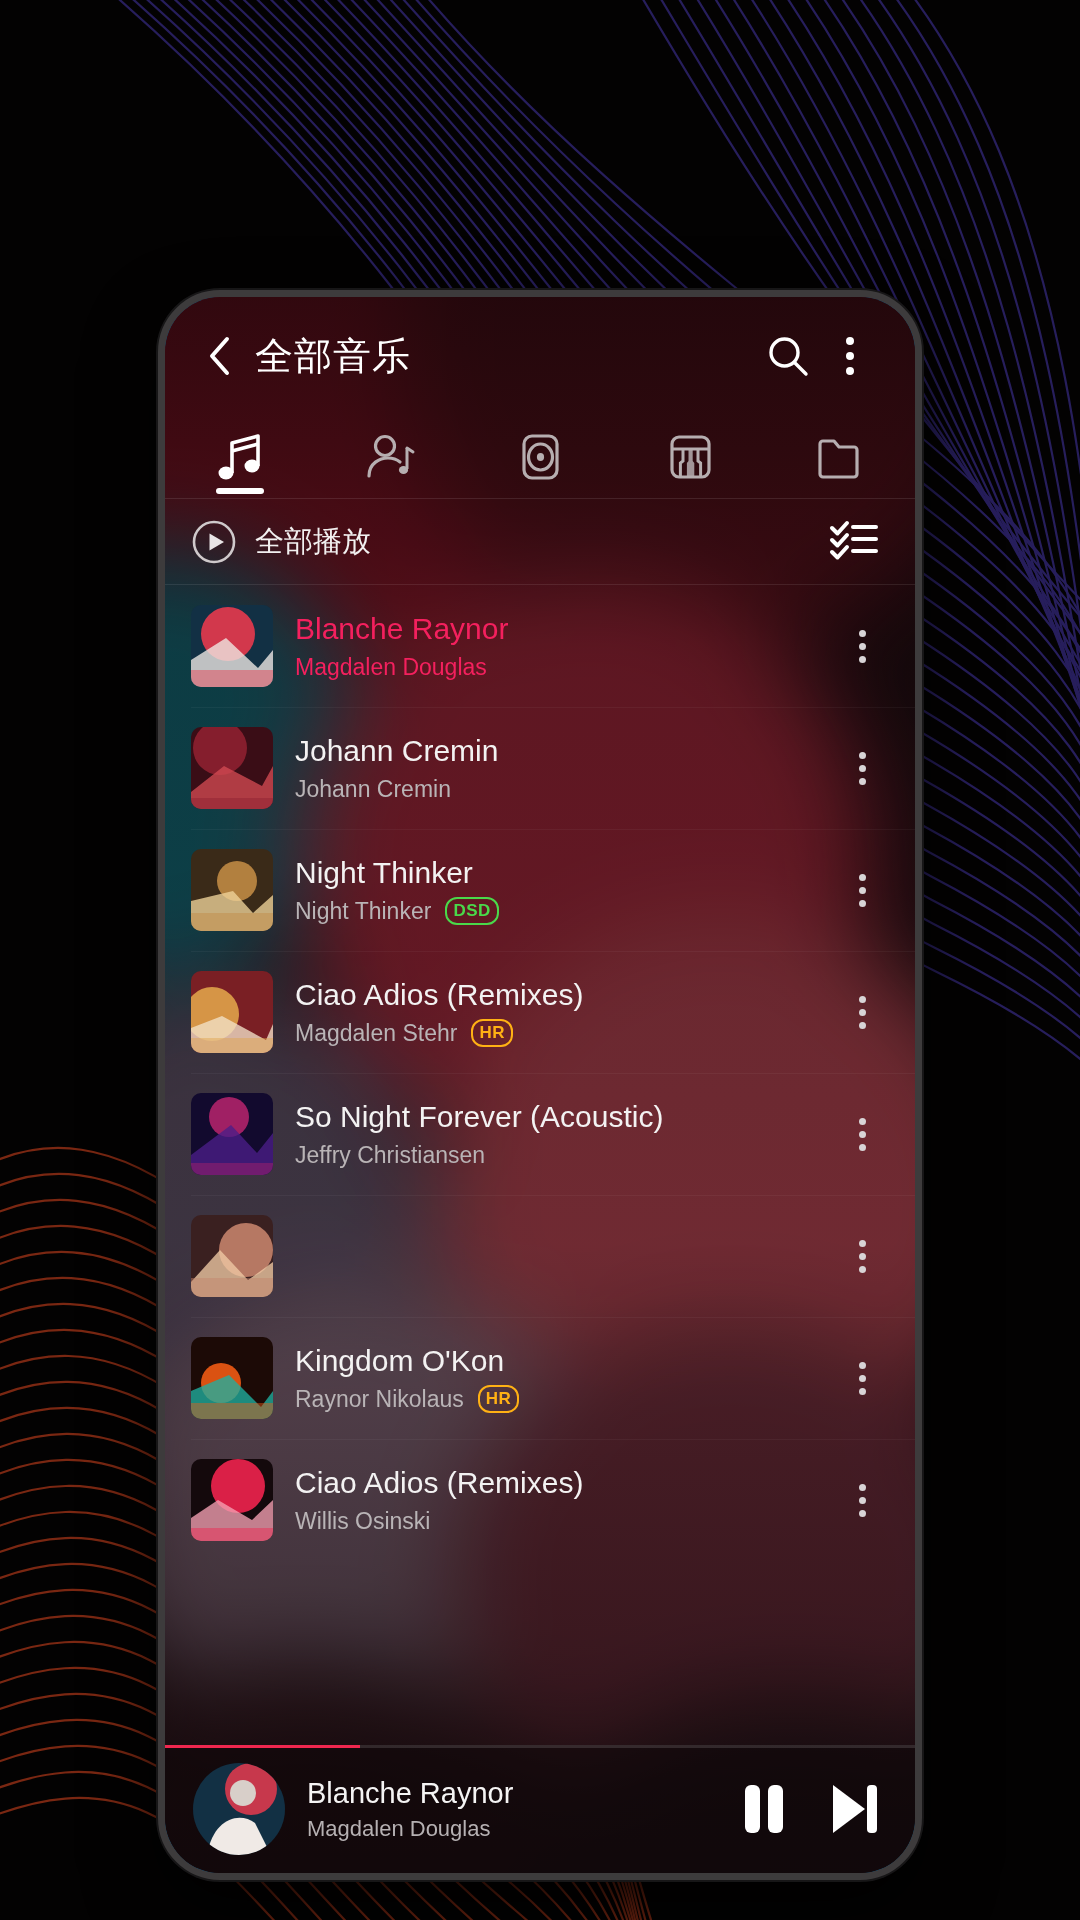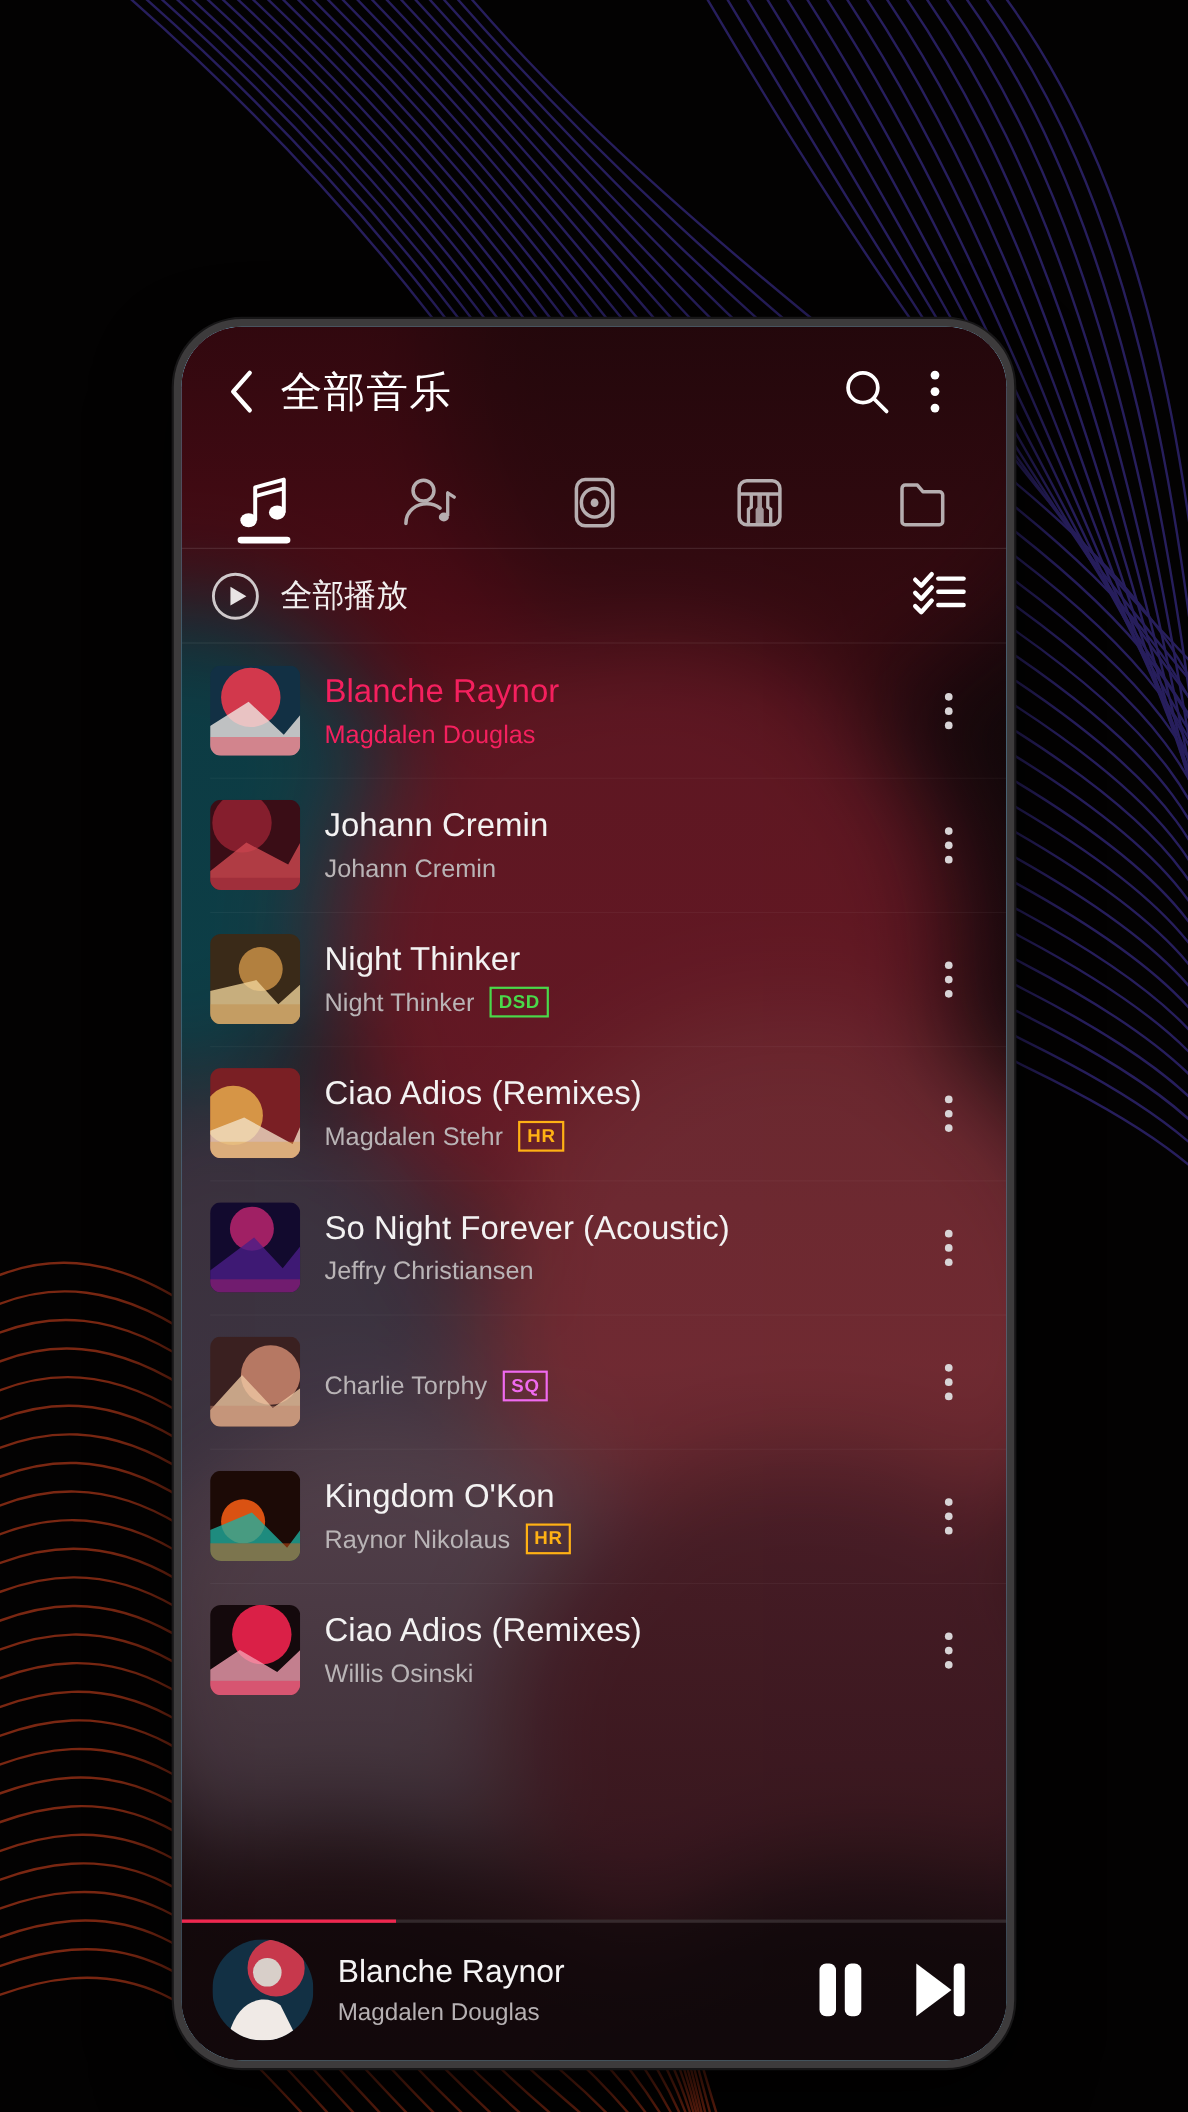--- a/index.html
+++ b/index.html
@@ -7,21 +7,21 @@
   body { font-family:"Liberation Sans","DejaVu Sans",sans-serif; }
 
   
   #bg { position:absolute; inset:0; background:#030202; overflow:hidden; }
   #bg svg { position:absolute; inset:0; width:1080px; height:1920px; }
 
   
   #phone {
     position:absolute; left:158px; top:290px; width:764px; height:1590px;
     border-radius:62px;
-    background:#7dd3fc;
+    background:#0c4a6e;
     border:7px solid #3d3b3c;
     box-shadow:0 0 0 2px #171617, 0 30px 70px rgba(0,0,0,.85);
     overflow:hidden;
   }
   #screen {
     position:absolute; inset:0; border-radius:55px; overflow:hidden;
     background:#17090c;
   }
   
   #wash { position:absolute; inset:-60px; filter:blur(46px) saturate(1.15); opacity:.95; }
@@ -57,21 +57,21 @@
   .list { flex:1; overflow:hidden; }
   .row { height:122px; display:flex; align-items:center; padding:0 26px 0 26px; position:relative; }
   .row + .row::before { content:""; position:absolute; left:26px; right:0; top:0; height:1px; background:rgba(255,255,255,.045); }
   .art { width:82px; height:82px; border-radius:10px; flex:0 0 82px; overflow:hidden; position:relative; }
   .art svg { position:absolute; inset:0; }
   .meta { flex:1; min-width:0; margin-left:22px; }
   .t1 { font-size:30px; color:#f3f2f2; white-space:nowrap; overflow:hidden; text-overflow:ellipsis; line-height:1.18; }
   .t2line { display:flex; align-items:center; gap:14px; margin-top:7px; }
   .t2 { font-size:23px; color:#b9b4b6; white-space:nowrap; overflow:hidden; text-overflow:ellipsis; }
   .row.active .t1, .row.active .t2 { color:#f4205e; }
-  .badge { font-size:17px; line-height:1; padding:3px 6px 4px; border:2px solid; border-radius:0; font-weight:bold; letter-spacing:.5px; flex:0 0 auto; }
+  .badge { font-size:17px; line-height:1; padding:3px 6px 4px; border:2px solid; border-radius:12px; font-weight:bold; letter-spacing:.5px; flex:0 0 auto; }
   .more { width:54px; flex:0 0 54px; display:flex; flex-direction:column; align-items:center; gap:6px; cursor:pointer; }
   .more i { width:7px; height:7px; border-radius:50%; background:#d8d4d6; display:block; }
 
   
   .player { height:128px; flex:0 0 128px; position:relative; display:flex; align-items:center;
             padding:0 34px 0 28px; background:rgba(14,8,10,.55); }
   .progress { position:absolute; top:0; left:0; right:0; height:3px; background:rgba(255,255,255,.13); }
   .progress span { position:absolute; left:0; top:0; height:100%; background:#f0274f; }
   .pavatar { width:92px; height:92px; border-radius:50%; flex:0 0 92px; overflow:hidden; position:relative; }
   .pavatar svg { position:absolute; inset:0; }
@@ -384,24 +384,20 @@
           <div class="row">
     <div class="art">
               <svg viewBox="0 0 82 82" preserveAspectRatio="none">
     <rect width="82" height="82" fill="#3a2020"></rect>
     <circle cx="55" cy="35" r="27" fill="#c4826a" opacity=".9"></circle>
     <path d="M0 67 L29 35 L57 65 L82 47 L82 82 L0 82 Z" fill="#efc9a4" opacity=".78"></path>
     <rect x="0" y="63" width="82" height="20" fill="#c4826a" opacity=".45"></rect>
   </svg>
             </div>
     <div class="meta">
-      <div class="t2line">
-        <span class="t2">Charlie Torphy</span>
-        <span class="badge" style="color:#ef6aef;border-color:#ef6aef;">SQ</span>
-      </div>
     </div>
     <div class="more">
               <i></i>
               <i></i>
               <i></i>
             </div>
           </div>
           <div class="row">
     <div class="art">
               <svg viewBox="0 0 82 82" preserveAspectRatio="none">

